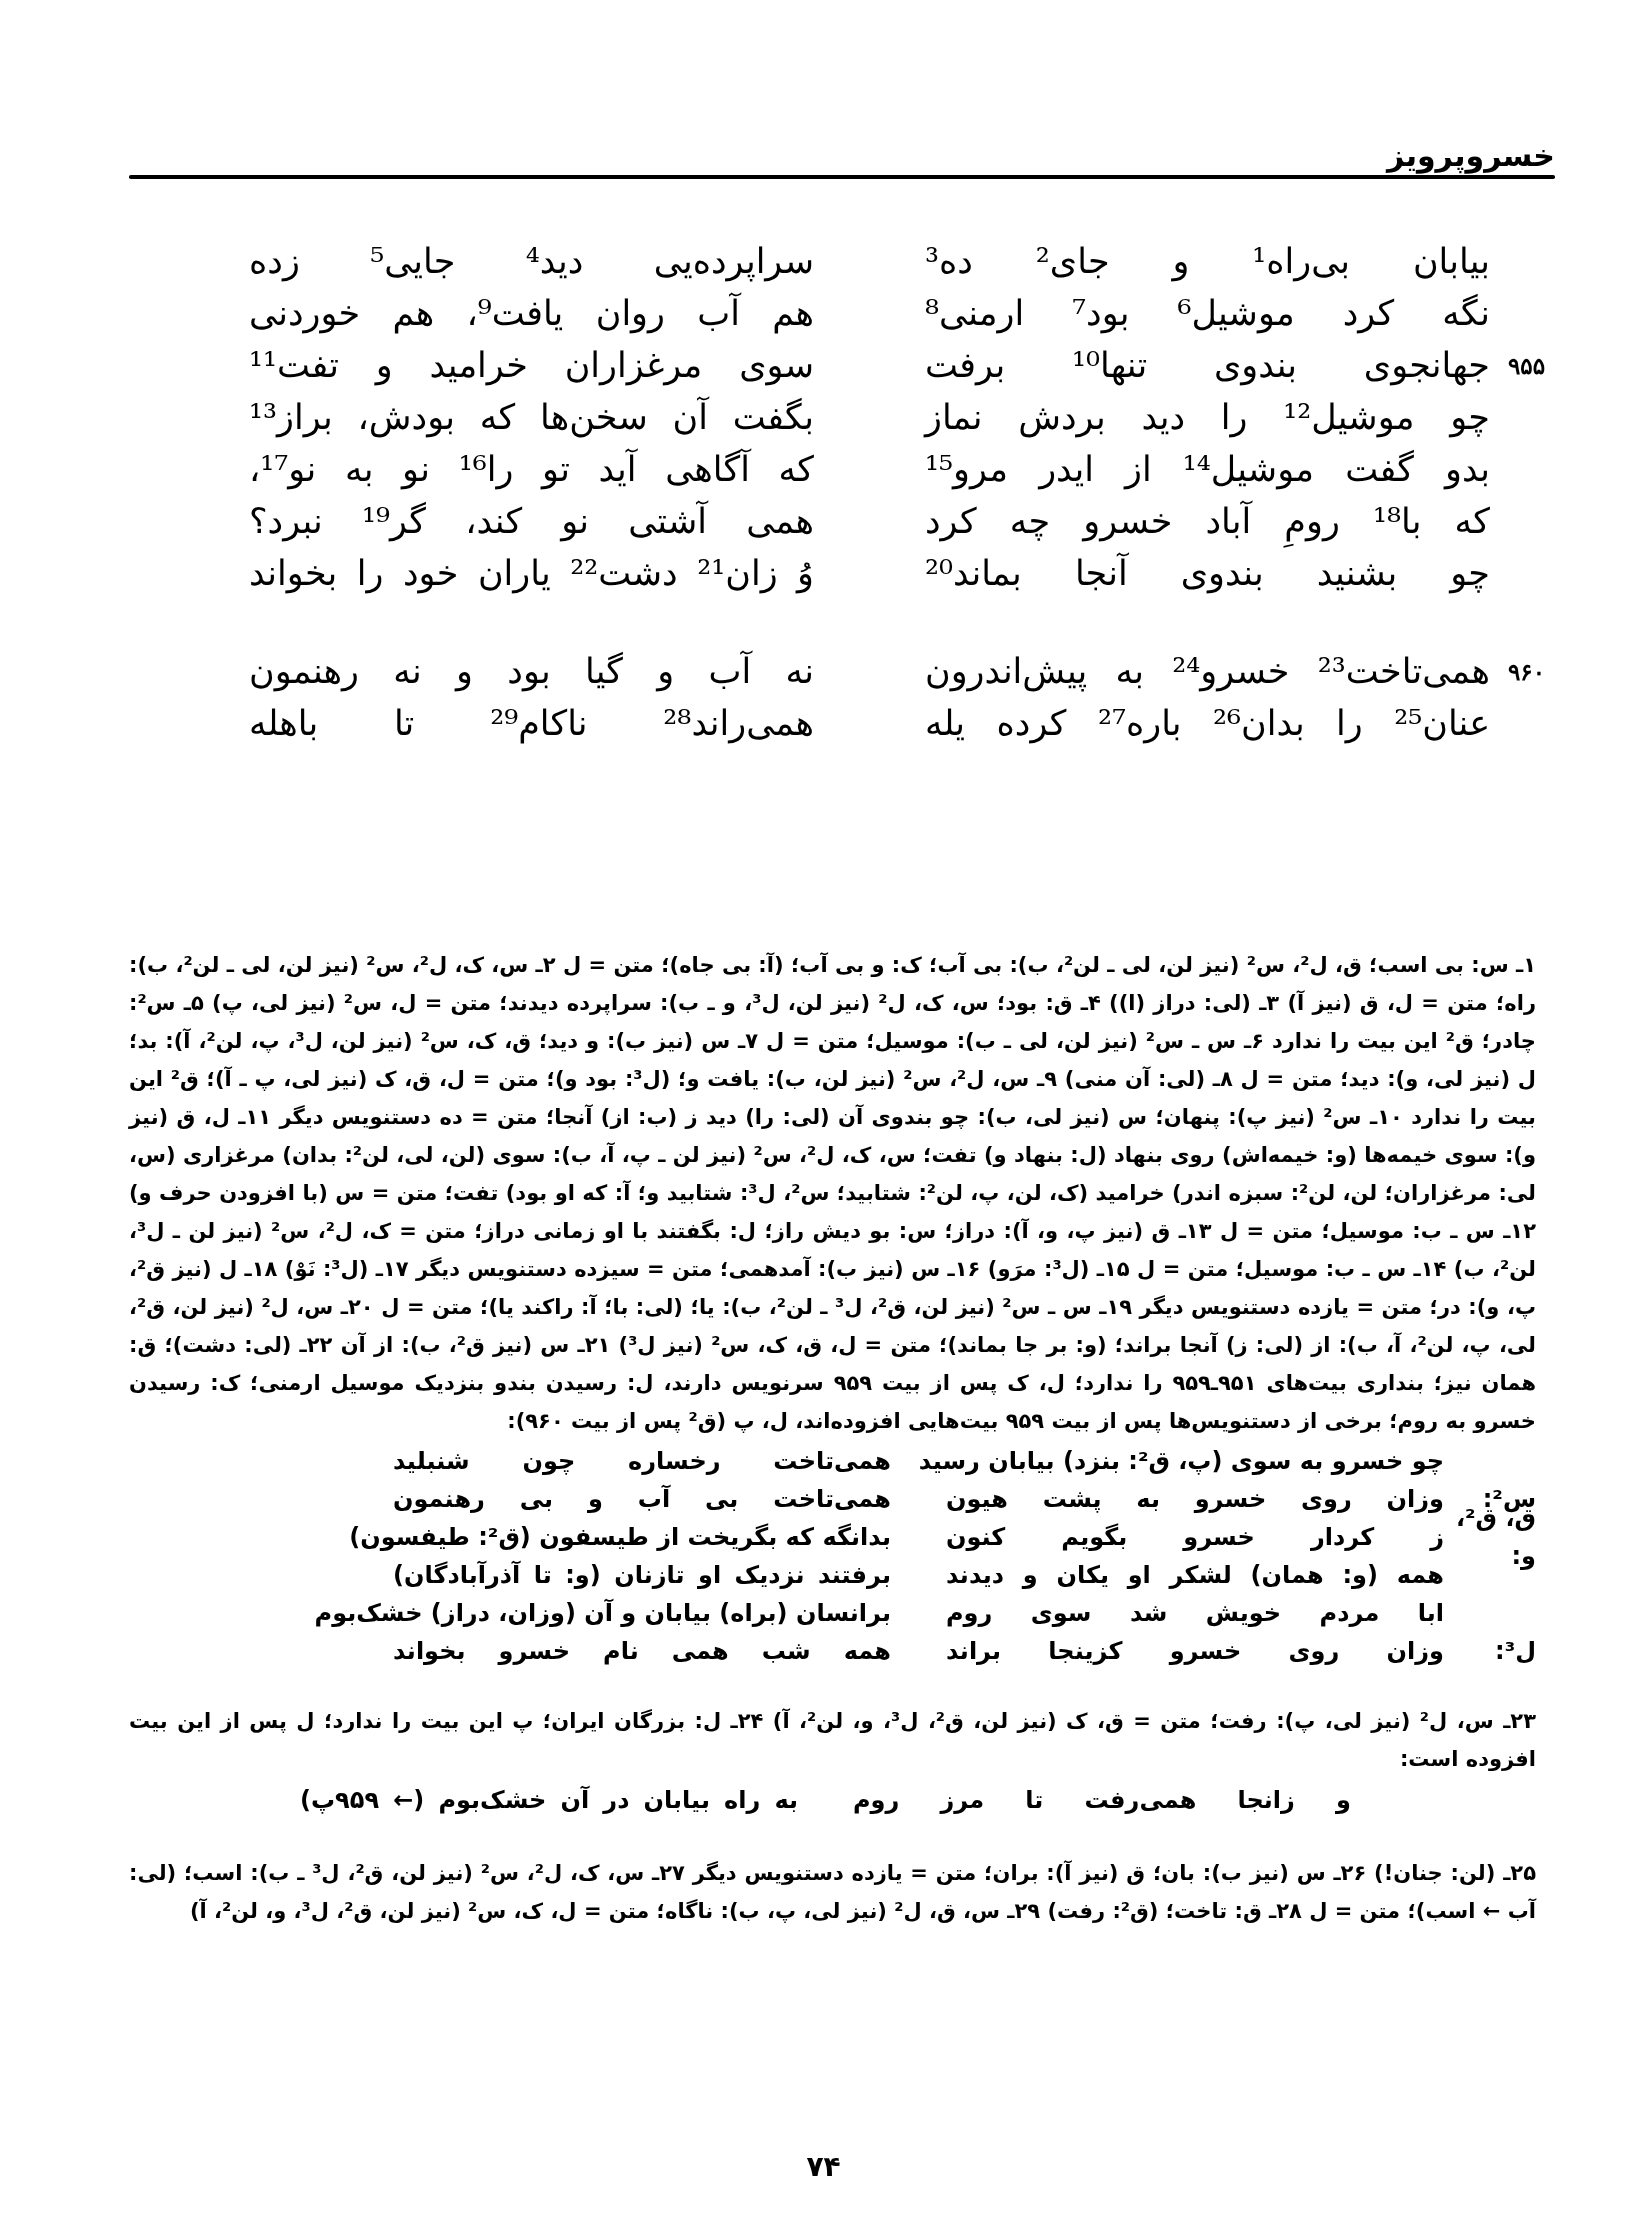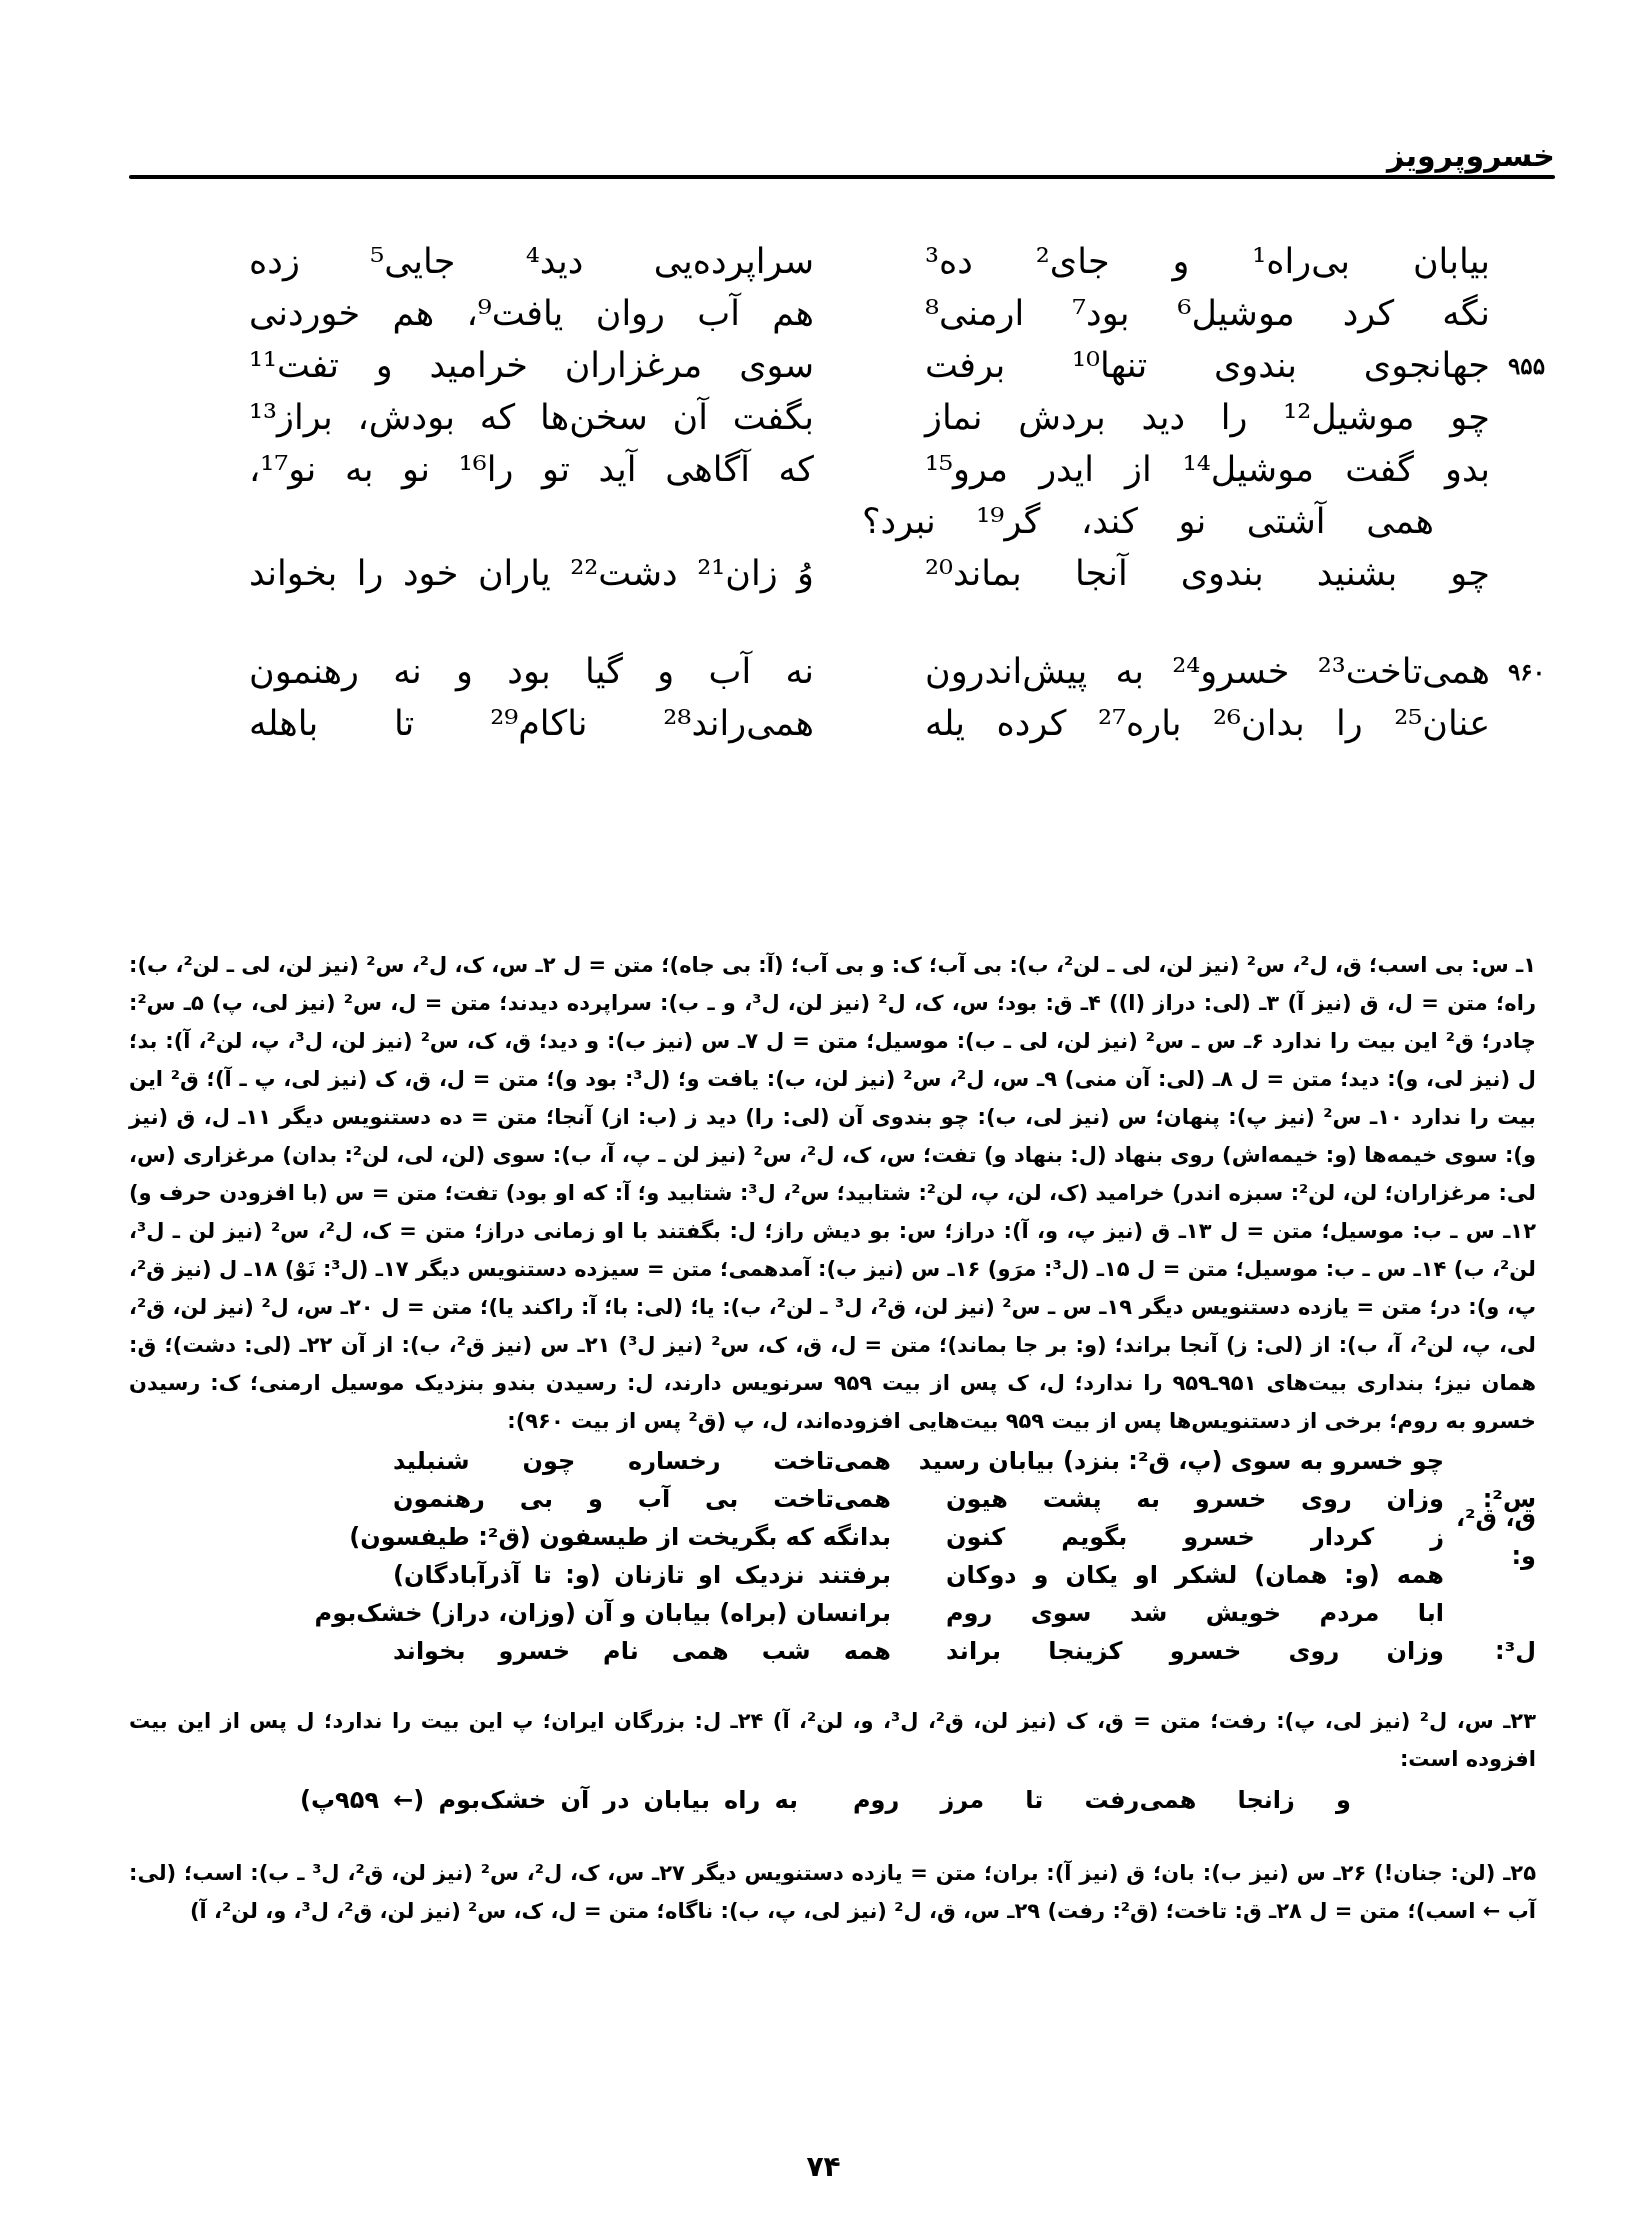--- a/index.html
+++ b/index.html
@@ -82,20 +82,21 @@
   </div>
   <div class="couplet">
     <span class="hemi first">چو موشیل¹² را دید بردش نماز</span>
     <span class="hemi second">بگفت آن سخن‌ها که بودش، براز¹³</span>
   </div>
   <div class="couplet">
     <span class="hemi first">بدو گفت موشیل¹⁴ از ایدر مرو¹⁵</span>
     <span class="hemi second">که آگاهی آید تو را¹⁶ نو به نو¹⁷،</span>
   </div>
   <div class="couplet">
+    <span class="hemi first">که با¹⁸ رومِ آباد خسرو چه کرد</span>
     <span class="hemi second">همی آشتی نو کند، گر¹⁹ نبرد؟</span>
   </div>
   <div class="couplet">
     <span class="hemi first">چو بشنید بندوی آنجا بماند²⁰</span>
     <span class="hemi second">وُ زان²¹ دشت²² یاران خود را بخواند</span>
   </div>
 
   <div class="gap"></div>
 
   <div class="couplet">
@@ -123,21 +124,21 @@
       <span class="variant-hemi">وزان روی خسرو به پشت هیون</span>
       <span class="variant-hemi h2">همی‌تاخت بی آب و بی رهنمون</span>
     </div>
     <div class="variant-row">
       <span class="variant-label">ق، ق²، و:</span>
       <span class="variant-hemi">ز کردار خسرو بگویم کنون</span>
       <span class="variant-hemi h2">بدانگه که بگریخت از طیسفون (ق²: طیفسون)</span>
     </div>
     <div class="variant-row">
       <span class="variant-label"></span>
-      <span class="variant-hemi">همه (و: همان) لشکر او یکان و دوکان</span>
+      <span class="variant-hemi">همه (و: همان) لشکر او یکان و دیدند</span>
       <span class="variant-hemi h2">برفتند نزدیک او تازنان (و: تا آذرآبادگان)</span>
     </div>
     <div class="variant-row">
       <span class="variant-label"></span>
       <span class="variant-hemi">ابا مردم خویش شد سوی روم</span>
       <span class="variant-hemi h2">برانسان (براه) بیابان و آن (وزان، دراز) خشک‌بوم</span>
     </div>
     <div class="variant-row">
       <span class="variant-label">ل³:</span>
       <span class="variant-hemi">وزان روی خسرو کزینجا براند</span>

